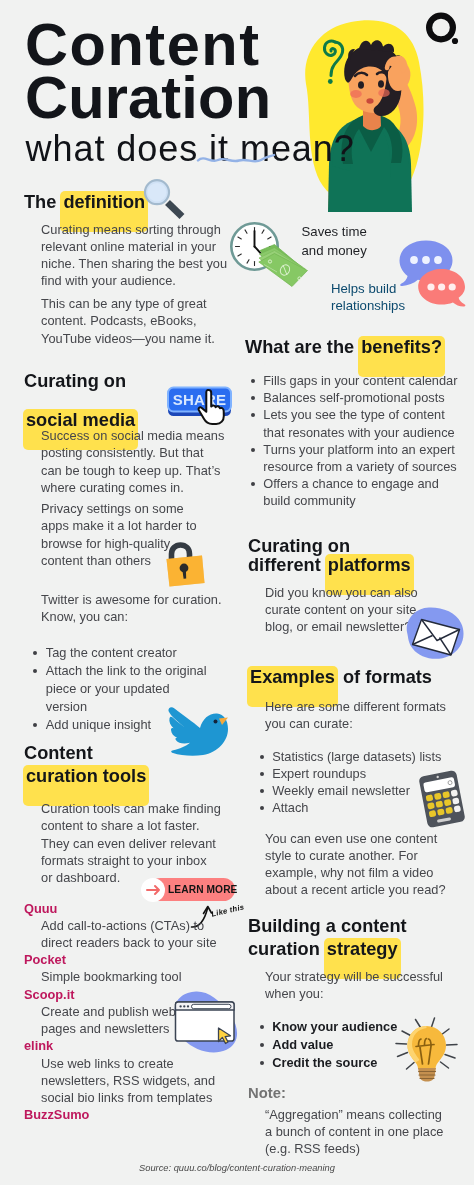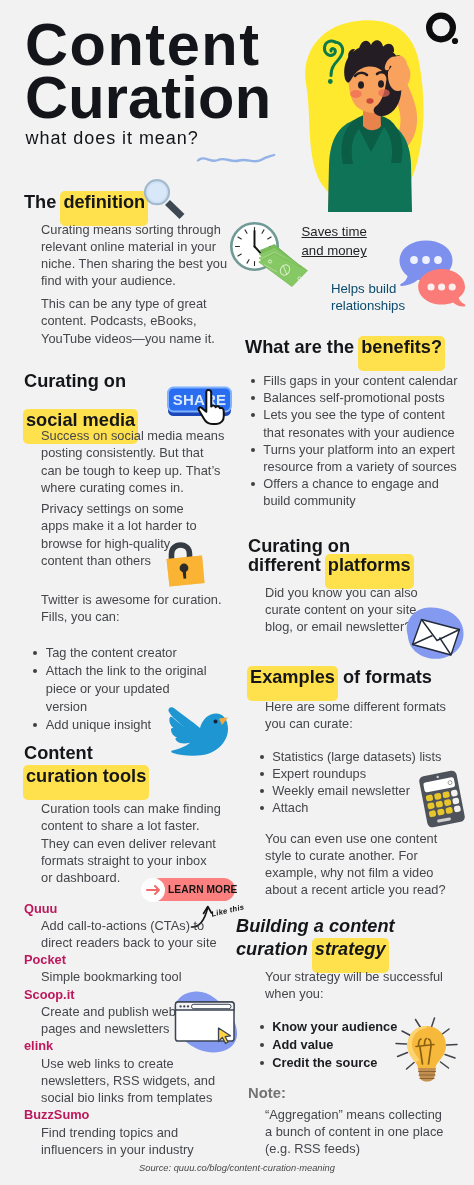--- a/index.html
+++ b/index.html
@@ -6,24 +6,24 @@
   *{box-sizing:border-box;margin:0;padding:0;}
   html,body{width:474px;height:1185px;}
   body{background:#f1f2f1;font-family:"Liberation Sans",sans-serif;-webkit-font-smoothing:antialiased;overflow:hidden;}
   .page{position:relative;width:474px;height:1185px;background:#f1f2f1;}
   .abs{position:absolute;}
   
   #hero-title{position:absolute;left:25px;top:18px;width:290px;}
   .title-line{font-family:"Liberation Sans",sans-serif;font-weight:bold;font-size:59.5px;line-height:53px;color:#13151a;white-space:nowrap;}
   #hero-title-l1{letter-spacing:1.55px;}
   #hero-title-l2{letter-spacing:0.2px;}
-  #hero-subtitle{position:absolute;left:25.5px;top:128px;font-size:18px;color:#111318;letter-spacing:0.95px;white-space:nowrap;}
+  #hero-subtitle{position:absolute;left:25.5px;top:128px;font-size:36px;color:#111318;letter-spacing:0.95px;white-space:nowrap;}
   
   .sec-h{font-weight:bold;font-size:18.2px;line-height:23px;color:#14161a;letter-spacing:0px;}
-  .hl{background:#ffe14d;padding:1px 3px 14px 3px;border-radius:5px;margin-left:-1px;box-decoration-break:clone;-webkit-box-decoration-break:clone;}
+  .hl{background:#ffe14d;padding:1px 3px 20px 3px;border-radius:5px;margin-left:-1px;box-decoration-break:clone;-webkit-box-decoration-break:clone;}
   .body-p{font-size:12.8px;line-height:17.3px;color:#45464b;letter-spacing:0.02px;margin-left:17px;}
   #tools-list-wrap .body-p{line-height:inherit;}
   .bul{font-size:12.8px;line-height:18px;color:#45464b;list-style:none;}
   .bul li{position:relative;padding-left:12.5px;margin-bottom:0;}
   .bul li:before{content:"";position:absolute;left:0px;top:7px;width:4px;height:4px;border-radius:50%;background:#3f4045;}
   .b-name{font-weight:bold;font-size:12.8px;line-height:inherit;color:#be185d;}
   #footer-src{position:absolute;left:0;top:1162.5px;width:474px;text-align:center;font-size:9.3px;color:#4a4a4a;font-style:italic;}
 </style>
 </head>
 <body>
@@ -159,21 +159,21 @@
     <svg width="44" height="50" viewBox="0 0 44 50">
       <path d="M10.5 24.5 L10.5 16 C10.5 10.8 14.2 7 19.5 7 C24.8 7 28.5 10.8 28.5 16 L28.5 22.8" fill="none" stroke="#343b43" stroke-width="5.6" stroke-linecap="round" stroke-linejoin="round"></path>
       <path d="M5.5 21 L41 17.5 L43.5 45 L8.5 48.5 Z" fill="#f6a821"></path>
       <path d="M5.5 21 L41 17.5 L43.5 45 L8.5 48.5 Z" fill="#ffbe45" opacity="0.5"></path>
       <circle cx="23" cy="30" r="4.4" fill="#2b2b2b"></circle>
       <path d="M21.3 31.3 L24.9 31 L25.2 40.5 L22.6 40.8 Z" fill="#2b2b2b"></path>
     </svg>
   </div>
   <div class="abs body-p" style="left:24px;top:591px;width:200px;">
       <div>Twitter is awesome for curation.</div>
-      <div>Fills, you can:</div>
+      <div>Know, you can:</div>
     </div>
   <ul class="abs bul" style="left:33.3px;top:644px;width:185px;">
     <li>
         <div>Tag the content creator</div>
       </li>
     <li>
         <div>Attach the link to the original</div>
         <div>piece or your updated</div>
         <div>version</div>
       </li>
@@ -232,24 +232,20 @@
         <div>Create and publish web</div>
         <div>pages and newsletters</div>
       </div>
     <div class="b-name">elink</div>
     <div class="body-p">
         <div>Use web links to create</div>
         <div>newsletters, RSS widgets, and</div>
         <div>social bio links from templates</div>
       </div>
     <div class="b-name">BuzzSumo</div>
-    <div class="body-p">
-        <div>Find trending topics and</div>
-        <div>influencers in your industry</div>
-      </div>
   </div>
 
   <div class="abs" style="left:170px;top:990px;width:70px;height:64px;">
     <svg width="70" height="64" viewBox="0 0 70 64">
       <path d="M6 26 C1 12 12 2 26 1.5 C38 1 50 10 60 24 C70 38 70 54 56 60 C42 66 24 60 14 50 C6 42 9 36 6 26 Z" fill="#8499f0"></path>
       <rect x="5.5" y="12" width="58.5" height="39" rx="2.6" fill="#ffffff" stroke="#3b4453" stroke-width="1.5"></rect>
       <path d="M5.5 14.6 a2.6 2.6 0 0 1 2.6 -2.6 h53.3 a2.6 2.6 0 0 1 2.6 2.6 v5.4 h-58.5 Z" fill="#f3f3f5" stroke="#3b4453" stroke-width="1.3"></path>
       <circle cx="10.6" cy="16.4" r="1.15" fill="#3b4453"></circle>
         <circle cx="14.3" cy="16.4" r="1.15" fill="#3b4453"></circle>
         <circle cx="18" cy="16.4" r="1.15" fill="#3b4453"></circle>
@@ -290,21 +286,21 @@
         <g fill="none" stroke="#eaf7e0" stroke-width="0.9" opacity="0.9">
           <ellipse cx="56" cy="50" rx="4.4" ry="5.4" transform="rotate(30 56 50)"></ellipse>
           <path d="M54.1 45.3 L57.9 54.7"></path>
           <circle cx="41" cy="41.5" r="1.6"></circle>
             <circle cx="70.5" cy="58.5" r="1.6"></circle>
           <path d="M35 44.5 L48 52" opacity="0.5"></path>
         </g>
       </g>
     </svg>
   </div>
-  <div class="abs" style="left:301.5px;top:222px;font-size:13.2px;line-height:19.4px;color:#1e2024;text-decoration:underline;">
+  <div class="abs" style="left:301.5px;top:222px;font-size:13.2px;line-height:19.4px;color:#1e2024;">
     <div>Saves time</div>
     <div>and money</div>
   </div>
   <div class="abs" style="left:331px;top:279.5px;font-size:13.2px;line-height:17.8px;color:#0c4a6e;">
     <div>Helps build</div>
     <div>relationships</div>
   </div>
   <div class="abs" style="left:397px;top:239px;width:70px;height:68px;">
     <svg width="70" height="68" viewBox="0 0 70 68">
       <path d="M29 1.5 C14.2 1.5 2.5 9.6 2.5 21.5 C2.5 27.6 5.6 33.1 10.6 37 C10 40.3 7.5 43 4.4 44.6 C2.4 45.6 2.9 47 5.3 46.9 C11 46.6 16.9 44.3 20.9 40.7 C23.5 41.3 26.2 41.6 29 41.6 C43.8 41.6 55.5 32.9 55.5 21.5 C55.5 9.6 43.8 1.5 29 1.5 Z" fill="#7e90ee"></path>
@@ -401,21 +397,21 @@
       </g>
     </svg>
   </div>
   <div class="abs body-p" style="left:248px;top:829.5px;width:215px;line-height:17.24px;">
       <div>You can even use one content</div>
       <div>style to curate another. For</div>
       <div>example,  why not film a video</div>
       <div>about a recent article you read?</div>
     </div>
 
-  <div class="abs sec-h" style="left:236px;top:914.8px;width:220px;line-height:23.2px;font-style:italic;">
+  <div class="abs sec-h" style="left:248px;top:914.8px;width:220px;line-height:23.2px;">
     <div>Building a content</div>
     <div><span>curation </span><span class="hl">strategy</span></div>
   </div>
   <div class="abs body-p" style="left:248px;top:967.5px;width:215px;line-height:17.24px;">
       <div>Your strategy will be successful</div>
       <div>when you:</div>
     </div>
   <ul class="abs bul" style="left:259.7px;top:1018px;width:185px;font-weight:bold;color:#1a1c20;line-height:17.8px;">
     <li>Know your audience</li>
     <li>Add value</li>

